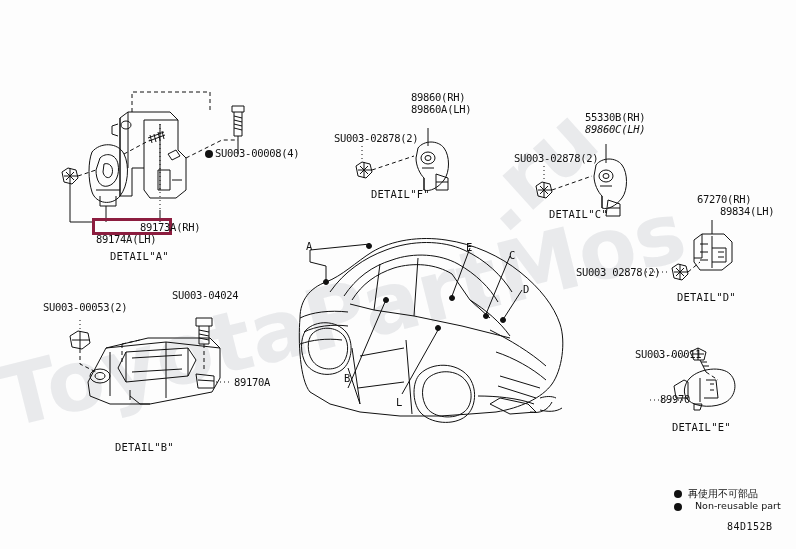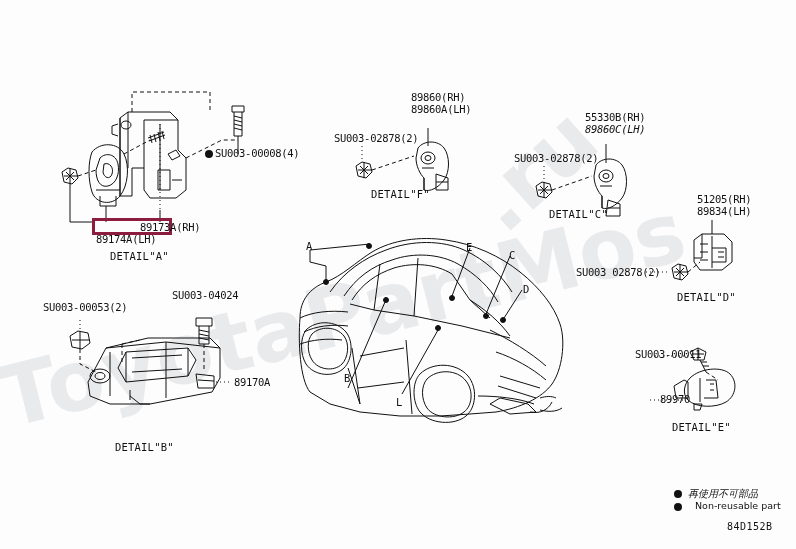--- a/index.html
+++ b/index.html
@@ -362,41 +362,41 @@
   <div class="lbl" style="left:411px;top:92px;">89860(RH)</div>
   <div class="lbl" style="left:411px;top:104px;">89860A(LH)</div>
   <div class="lbl" style="left:334px;top:133px;">SU003-02878(2)</div>
   <div class="detail" style="left:371px;top:188px;">DETAIL"F"</div>
 
   <div class="lbl" style="left:585px;top:112px;">55330B(RH)</div>
   <div class="lbl" style="left:585px;top:124px;font-style:italic;">89860C(LH)</div>
   <div class="lbl" style="left:514px;top:153px;">SU003-02878(2)</div>
   <div class="detail" style="left:549px;top:208px;">DETAIL"C"</div>
 
-  <div class="lbl" style="left:697px;top:194px;">51205(RH)</div>
-  <div class="lbl" style="left:697px;top:206px;">89834(LH)</div>
+  <div class="lbl" style="left:697px;top:194px;">67270(RH)</div>
+  <div class="lbl" style="left:720px;top:206px;">89834(LH)</div>
   <div class="lbl" style="left:576px;top:267px;">SU003 02878(2)</div>
   <div class="detail" style="left:677px;top:291px;">DETAIL"D"</div>
 
   <div class="lbl" style="left:43px;top:302px;">SU003-00053(2)</div>
   <div class="lbl" style="left:172px;top:290px;">SU003-04024</div>
   <div class="lbl" style="left:234px;top:377px;">89170A</div>
   <div class="detail" style="left:115px;top:441px;">DETAIL"B"</div>
 
   <div class="lbl" style="left:635px;top:349px;">SU003-00011</div>
   <div class="lbl" style="left:660px;top:394px;">89970</div>
   <div class="detail" style="left:672px;top:421px;">DETAIL"E"</div>
 
   <div class="callout" style="left:306px;top:240px;">A</div>
   <div class="callout" style="left:344px;top:372px;">B</div>
   <div class="callout" style="left:509px;top:249px;">C</div>
   <div class="callout" style="left:523px;top:283px;">D</div>
   <div class="callout" style="left:466px;top:241px;">E</div>
   <div class="callout" style="left:396px;top:396px;">L</div>
 
   <div class="bullet" style="left:674px;top:490px;"></div>
-  <div class="legend legend-mono" style="left:688px;top:487px;font-style:italic;">再使用不可部品</div>
+  <div class="legend legend-mono" style="left:688px;top:487px;">再使用不可部品</div>
   <div class="bullet" style="left:674px;top:503px;"></div>
   <div class="legend" style="left:688px;top:500px;padding-left:7px;">Non-reusable part</div>
 
   <div class="drawno" style="left:727px;top:521px;">84D152B</div>
 
 </div>
 
 </body></html>

